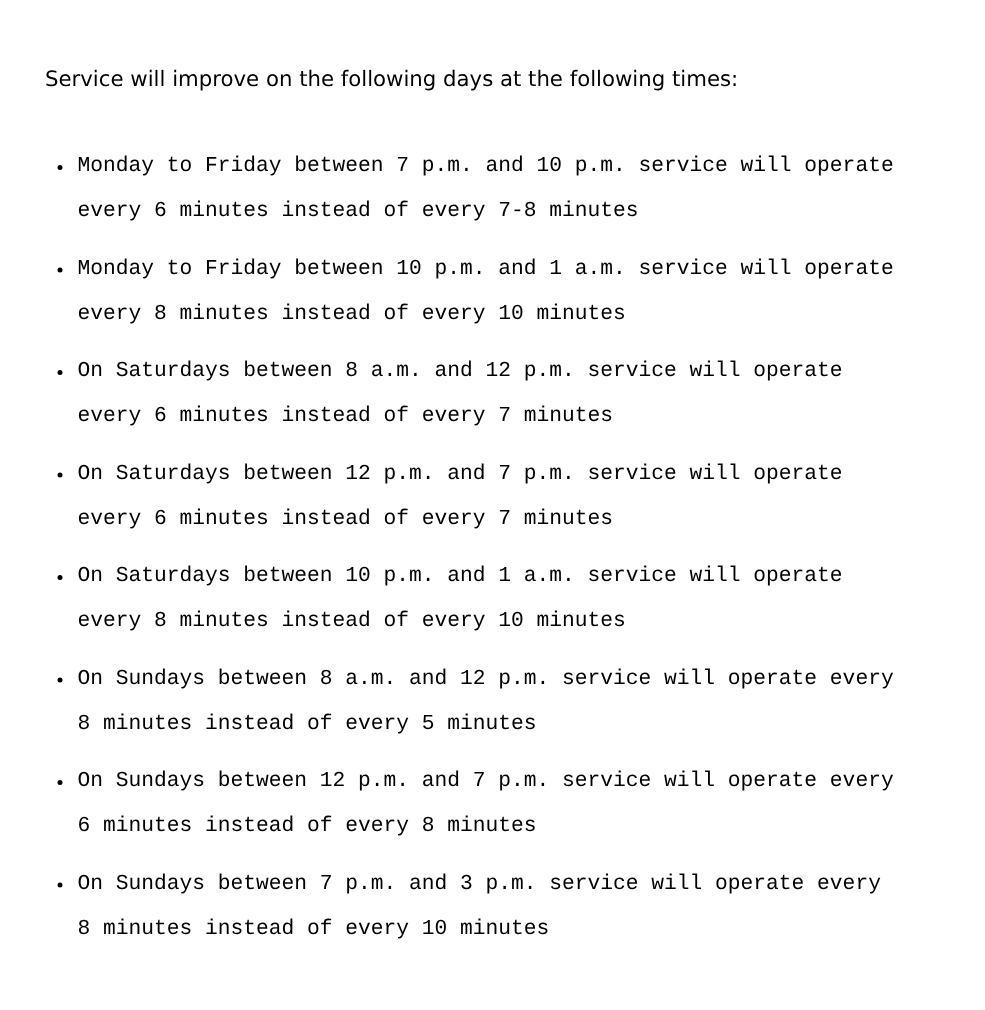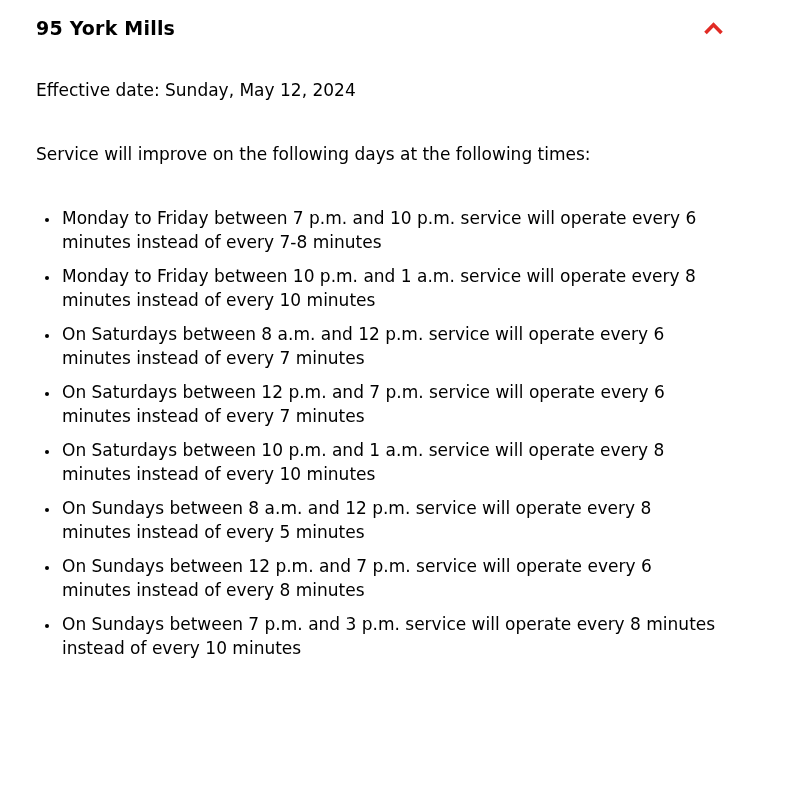--- a/index.html
+++ b/index.html
@@ -48,43 +48,35 @@
   .intro {
     margin: 32px 0 0 0;
   }
   .improvements {
     margin: 36px 0 0 0;
     padding: 0 0 0 24px;
     list-style: disc;
   }
   .improvements li {
     font-size: 17px;
-    line-height: 24px;
+    line-height: 36px;
     margin: 0 0 10px 0;
     padding-left: 2px;
+    font-family: Liberation Mono, monospace;
   }
   .improvements li::marker {
     font-size: 14px;
   }
 </style>
 </head>
 <body>
 
 <section class="accordion">
-  <div class="accordion-header">
-    <h2 class="accordion-title">95 York Mills</h2>
-    <span class="chevron">
-      <svg width="21" height="13" viewBox="0 0 21 13" aria-hidden="true">
-        <path d="M2.5 11 L10.5 2.8 L18.5 11" fill="none" stroke-width="3.6" stroke="#e12b24"></path>
-      </svg>
-    </span>
-  </div>
 
   <div class="accordion-body">
-    <p class="effective-date">Effective date: Sunday, May 12, 2024</p>
 
     <p class="intro">Service will improve on the following days at the following times:</p>
 
     <ul class="improvements">
         <li>Monday to Friday between 7 p.m. and 10 p.m. service will operate every 6 minutes instead of every 7-8 minutes</li>
         <li>Monday to Friday between 10 p.m. and 1 a.m. service will operate every 8 minutes instead of every 10 minutes</li>
         <li>On Saturdays between 8 a.m. and 12 p.m. service will operate every 6 minutes instead of every 7 minutes</li>
         <li>On Saturdays between 12 p.m. and 7 p.m. service will operate every 6 minutes instead of every 7 minutes</li>
         <li>On Saturdays between 10 p.m. and 1 a.m. service will operate every 8 minutes instead of every 10 minutes</li>
         <li>On Sundays between 8 a.m. and 12 p.m. service will operate every 8 minutes instead of every 5 minutes</li>

